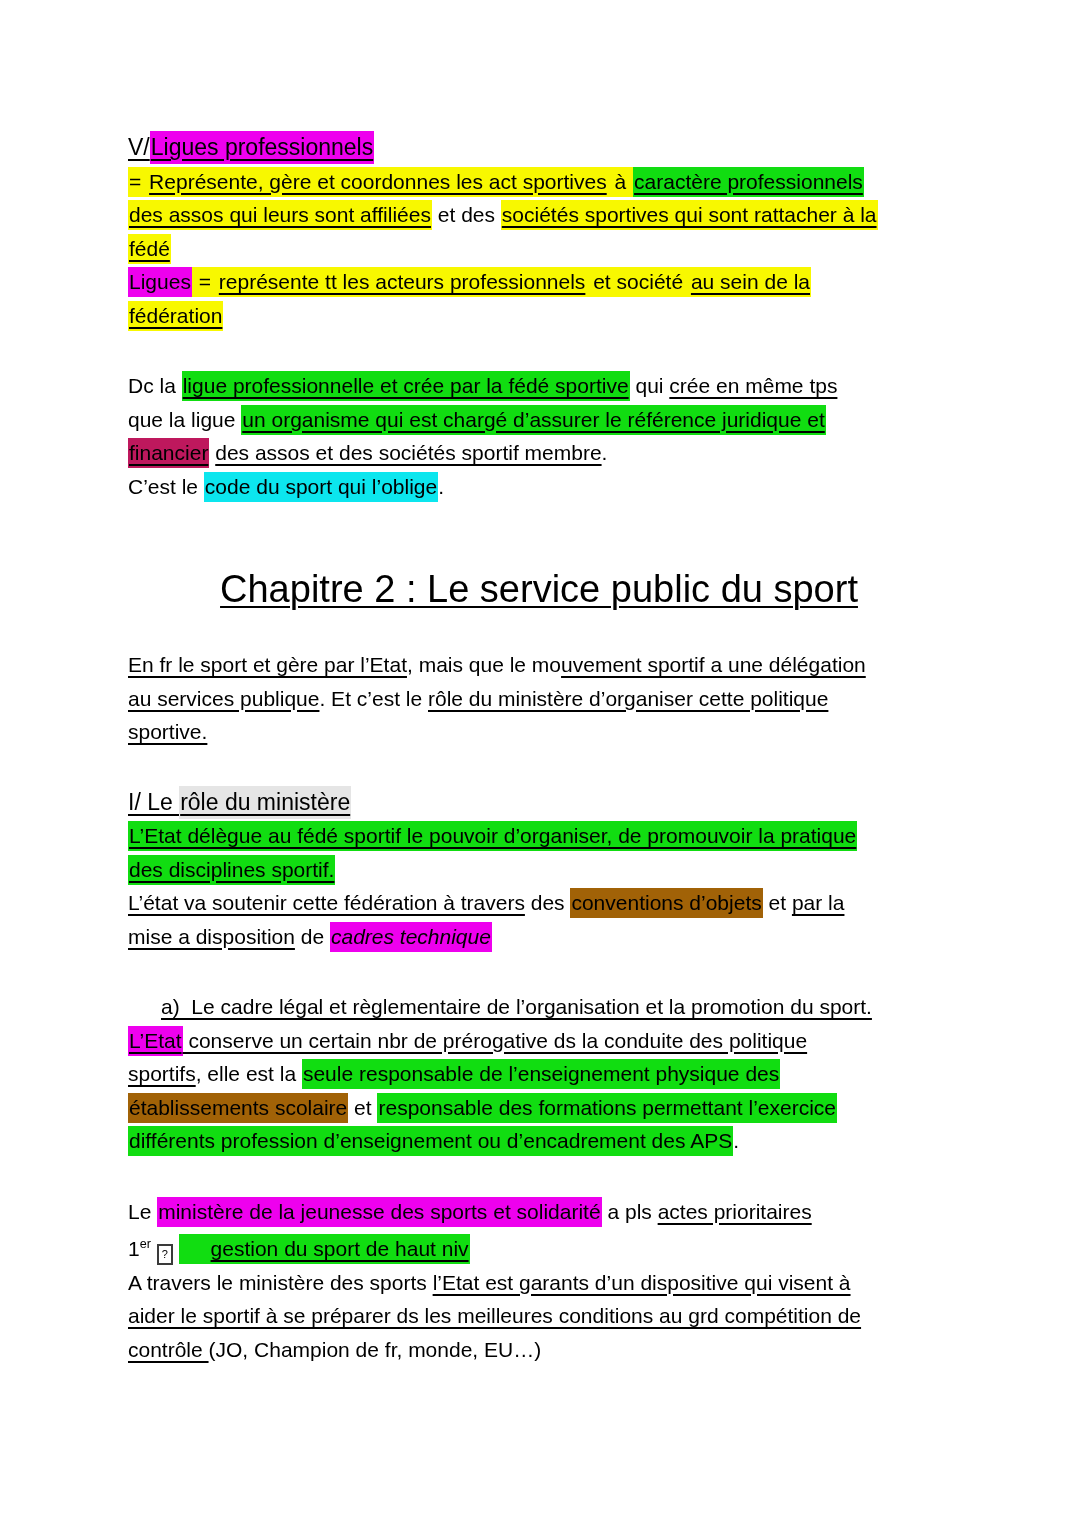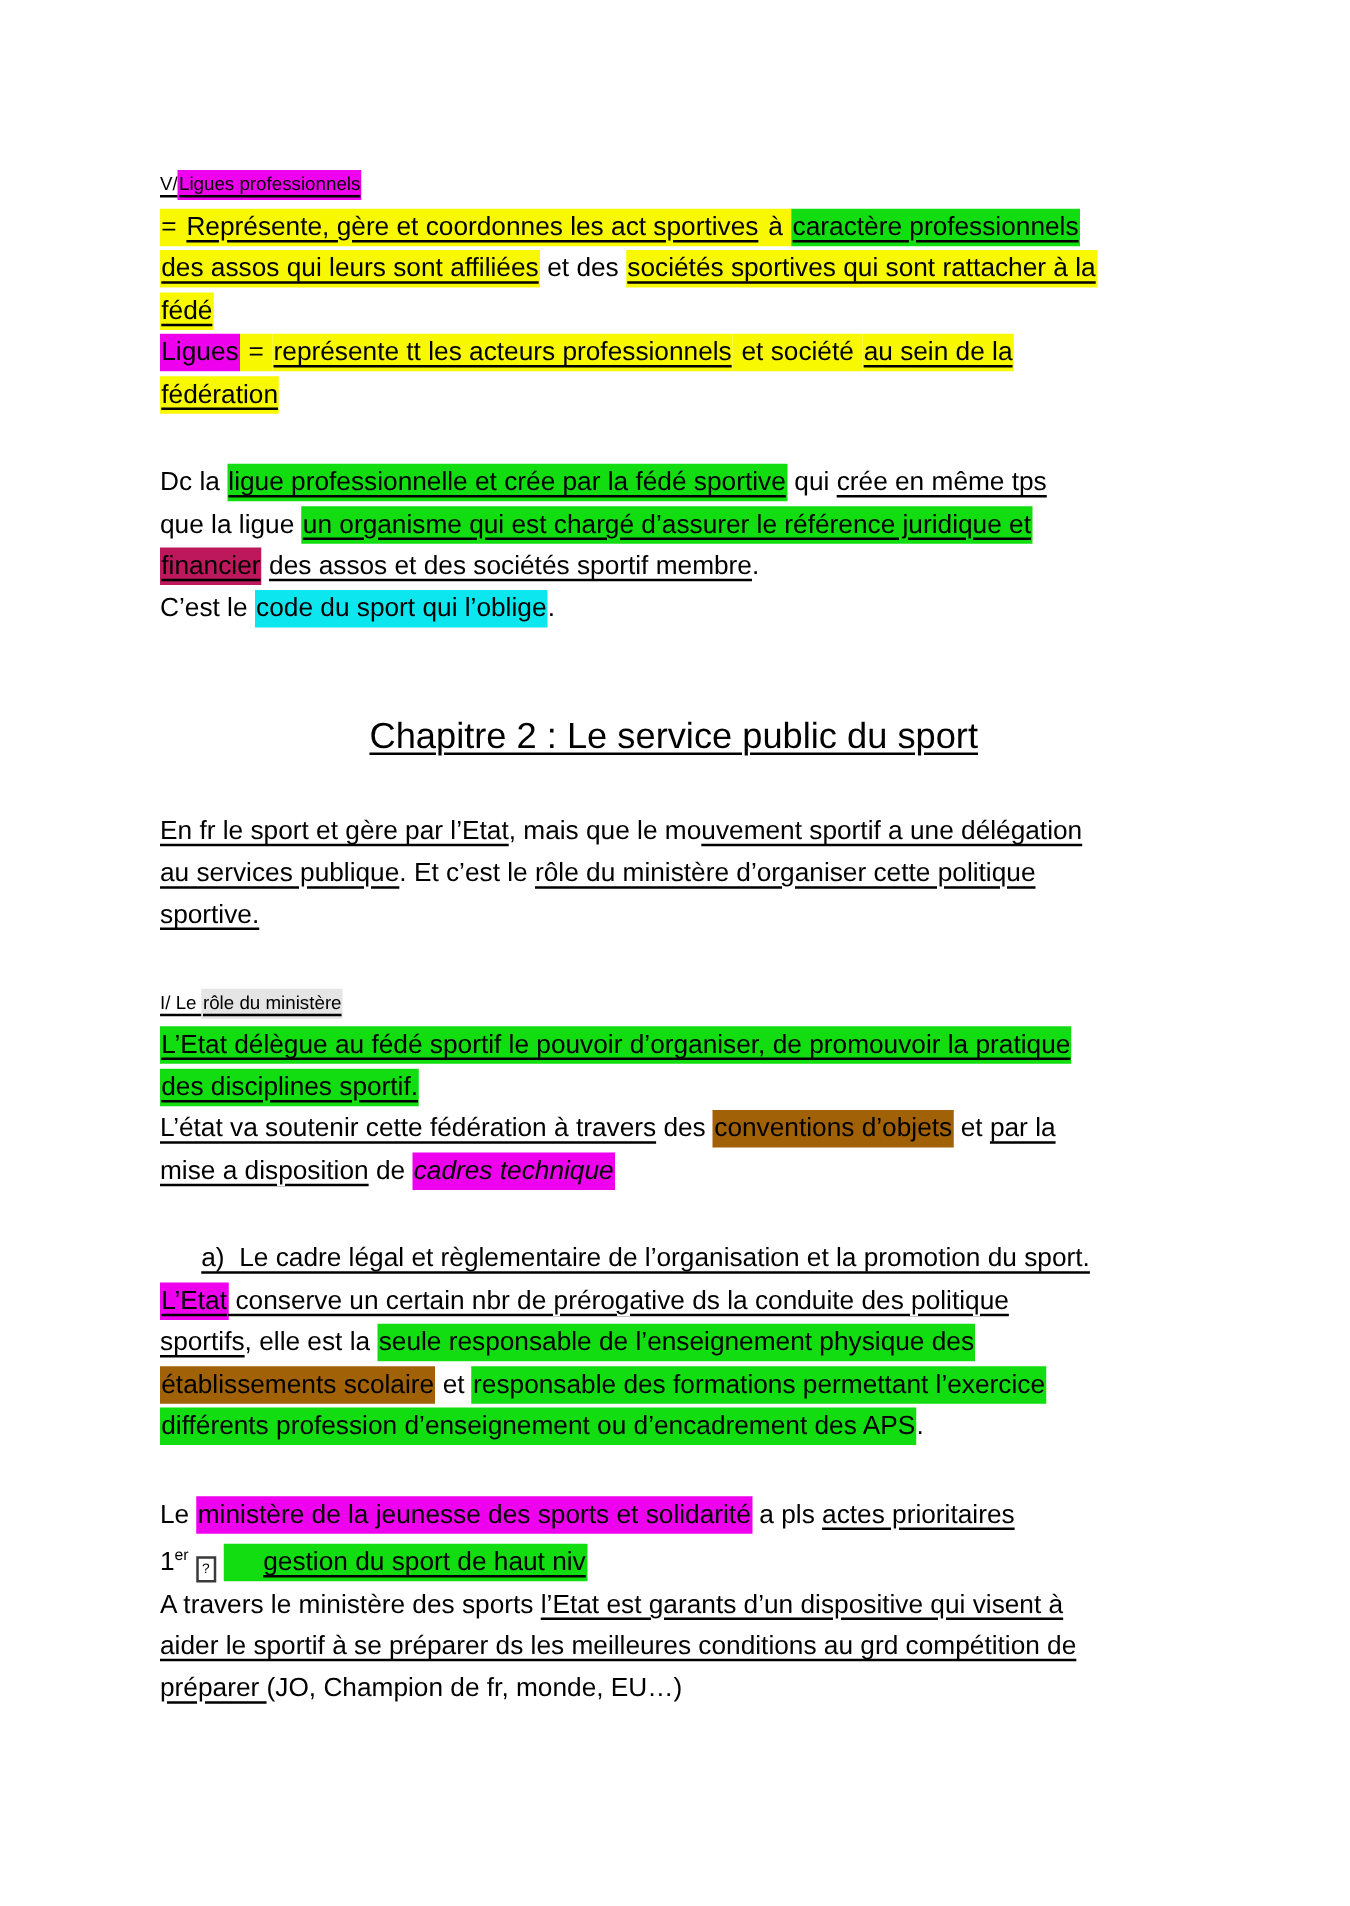--- a/index.html
+++ b/index.html
@@ -15,23 +15,23 @@
     box-sizing: border-box;
     width: 1080px;
     height: 1525px;
     padding: 131px 130px 0 128px;
   }
   .tline {
     white-space: pre;
     font-size: 21px;
     line-height: 33.5px;
   }
-  .h2 { font-size: 15px; }
+  .h2 { font-size: 23px; }
   .chapter {
-    font-size: 29px;
+    font-size: 38px;
     line-height: 44px;
     text-align: center;
   }
   .gap-1 { margin-top: 37px; }
   .gap-2 { margin-top: 64px; }
   .indent { padding-left: 33px; }
   .u {
     text-decoration: underline;
     text-decoration-thickness: 2px;
     text-underline-offset: 4px;
@@ -82,15 +82,15 @@
       <div class="tline line"><span class="seg u">mise a disposition</span><span class="seg"> de </span><span class="seg hl" style="background-color: rgb(238, 0, 238); font-style: italic;">cadres technique</span></div>
       <div class="tline line gap-1 indent"><span class="seg u">a)  Le cadre légal et règlementaire de l’organisation et la promotion du sport.</span></div>
       <div class="tline line"><span class="seg u hl" style="background-color: rgb(238, 0, 238);">L’Etat</span><span class="seg u"> conserve un certain nbr de prérogative ds la conduite des politique</span></div>
       <div class="tline line"><span class="seg u">sportifs</span><span class="seg">, elle est la </span><span class="seg hl" style="background-color: rgb(17, 221, 17);">seule responsable de l’enseignement physique des</span></div>
       <div class="tline line"><span class="seg hl" style="background-color: #a16207;">établissements scolaire</span><span class="seg"> et </span><span class="seg hl" style="background-color: rgb(17, 221, 17);">responsable des formations permettant l’exercice</span></div>
       <div class="tline line"><span class="seg hl" style="background-color: rgb(17, 221, 17);">différents profession d’enseignement ou d’encadrement des APS</span><span class="seg">.</span></div>
       <div class="tline line gap-1"><span class="seg">Le </span><span class="seg hl" style="background-color: rgb(238, 0, 238);">ministère de la jeunesse des sports et solidarité</span><span class="seg"> a pls </span><span class="seg u">actes prioritaires</span></div>
       <div class="tline line"><span class="seg">1</span><span class="seg sup">er</span><span class="seg"> </span><span class="seg tofu">?</span><span class="seg"> </span><span class="seg u hl" style="background-color: rgb(17, 221, 17); padding-left: 32px;">gestion du sport de haut niv</span></div>
       <div class="tline line"><span class="seg">A travers le ministère des sports </span><span class="seg u">l’Etat est garants d’un dispositive qui visent à</span></div>
       <div class="tline line"><span class="seg u">aider le sportif à se préparer ds les meilleures conditions au grd compétition de</span></div>
-      <div class="tline line"><span class="seg u">préparer </span><span class="seg">(JO, Champion de fr, monde, EU…)</span></div>
+      <div class="tline line"><span class="seg u">contrôle </span><span class="seg">(JO, Champion de fr, monde, EU…)</span></div>
     </div>
 </div>
 
 </body></html>

